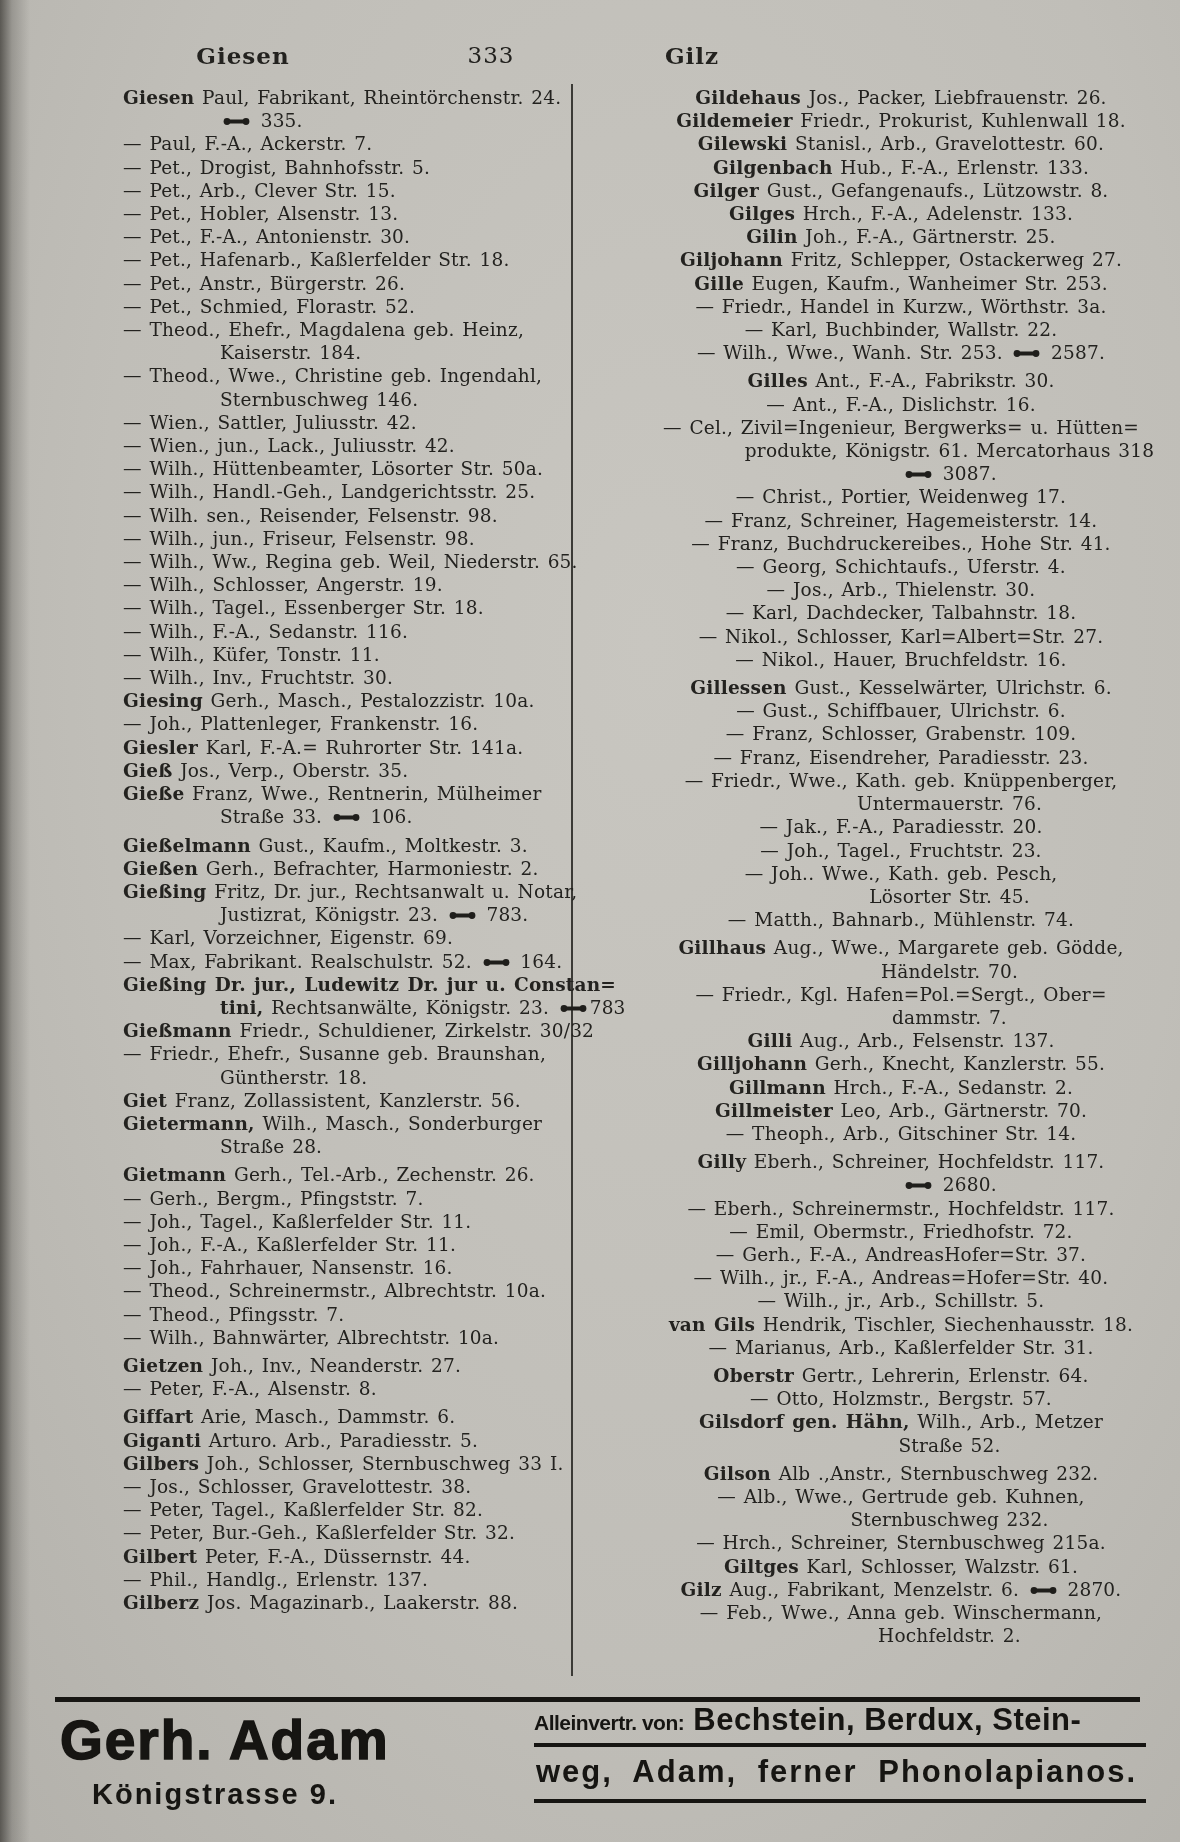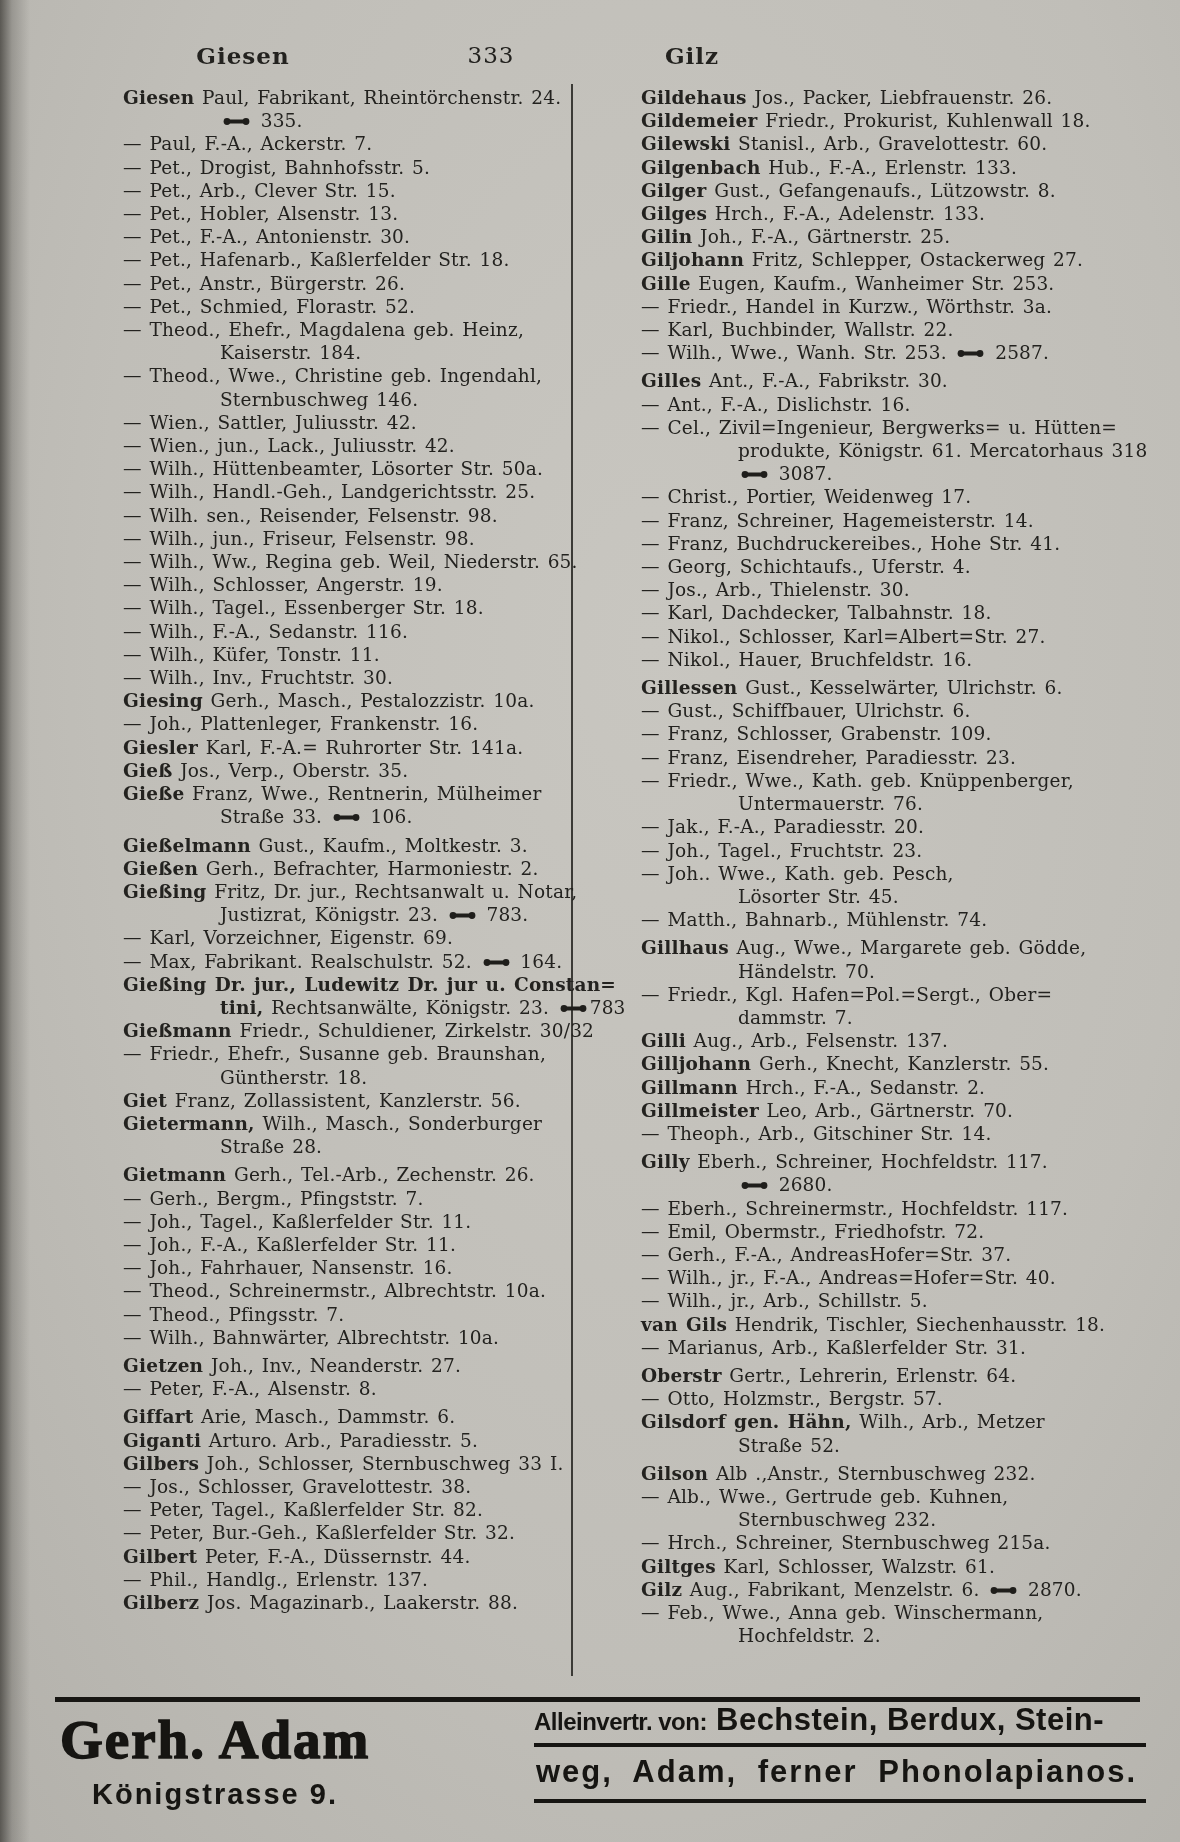--- a/index.html
+++ b/index.html
@@ -23,56 +23,56 @@
   }
   .hw-left{left:153px;width:180px;}
   .hw-page{left:436px;width:110px;font-weight:normal;}
   .hw-right{left:612px;width:160px;}
   .divider{
     position:absolute;left:571px;top:84px;width:2px;height:1592px;
     background:#3b3a36;
   }
   .col{position:absolute;top:86px;margin-left:48px;}
   .col-left{left:75px;width:488px;}
-  .col-right{left:593px;width:520px;}
+  .col-right{left:593px;width:520px;text-align:center;}
   .line{
     font-size:18.5px;line-height:23.2px;
     letter-spacing:0.2px;word-spacing:1.6px;
     white-space:nowrap;
   }
   .line b{font-weight:bold;}
   .cont{padding-left:97px;}
   .gap{margin-top:5px;}
   .tel{display:inline-block;margin:0 3px;color:#1f1e1b;}
   .tel svg{vertical-align:baseline;}
   .ad-rule{
     position:absolute;left:55px;top:1697px;width:1085px;height:5px;
     background:#171613;
   }
   .ad-name{
     position:absolute;left:60px;top:1708px;
-    font-family:Liberation Serif, serif;font-weight:bold;
+    font-family:Liberation Sans, sans-serif;font-weight:bold;
     font-size:55px;letter-spacing:2px;color:#161512;
     -webkit-text-stroke:1.5px #161512;
   }
   .ad-address{
     position:absolute;left:92px;top:1778px;
     font-family:"Liberation Sans",sans-serif;font-weight:bold;
     font-size:29px;letter-spacing:2px;color:#161512;text-align:center;
   }
   .ad-right{
     position:absolute;left:534px;top:1702px;width:612px;
     font-family:"Liberation Sans",sans-serif;font-weight:bold;color:#161512;
   }
   .ad-row1{
     font-size:31px;letter-spacing:0.5px;white-space:nowrap;
     border-bottom:4px solid #161512;padding-bottom:5px;
   }
   .ad-row1 .ad-prefix{
-    font-size:24px;letter-spacing:-0.5px;text-align:center;
+    font-size:21px;letter-spacing:-0.5px;text-align:center;
   }
   .ad-row2{
     font-size:31px;letter-spacing:2px;word-spacing:10px;white-space:nowrap;
     border-bottom:4px solid #161512;padding:7px 0 9px 2px;
   }
 </style>
 </head>
 <body>
 
 <div class="page">

